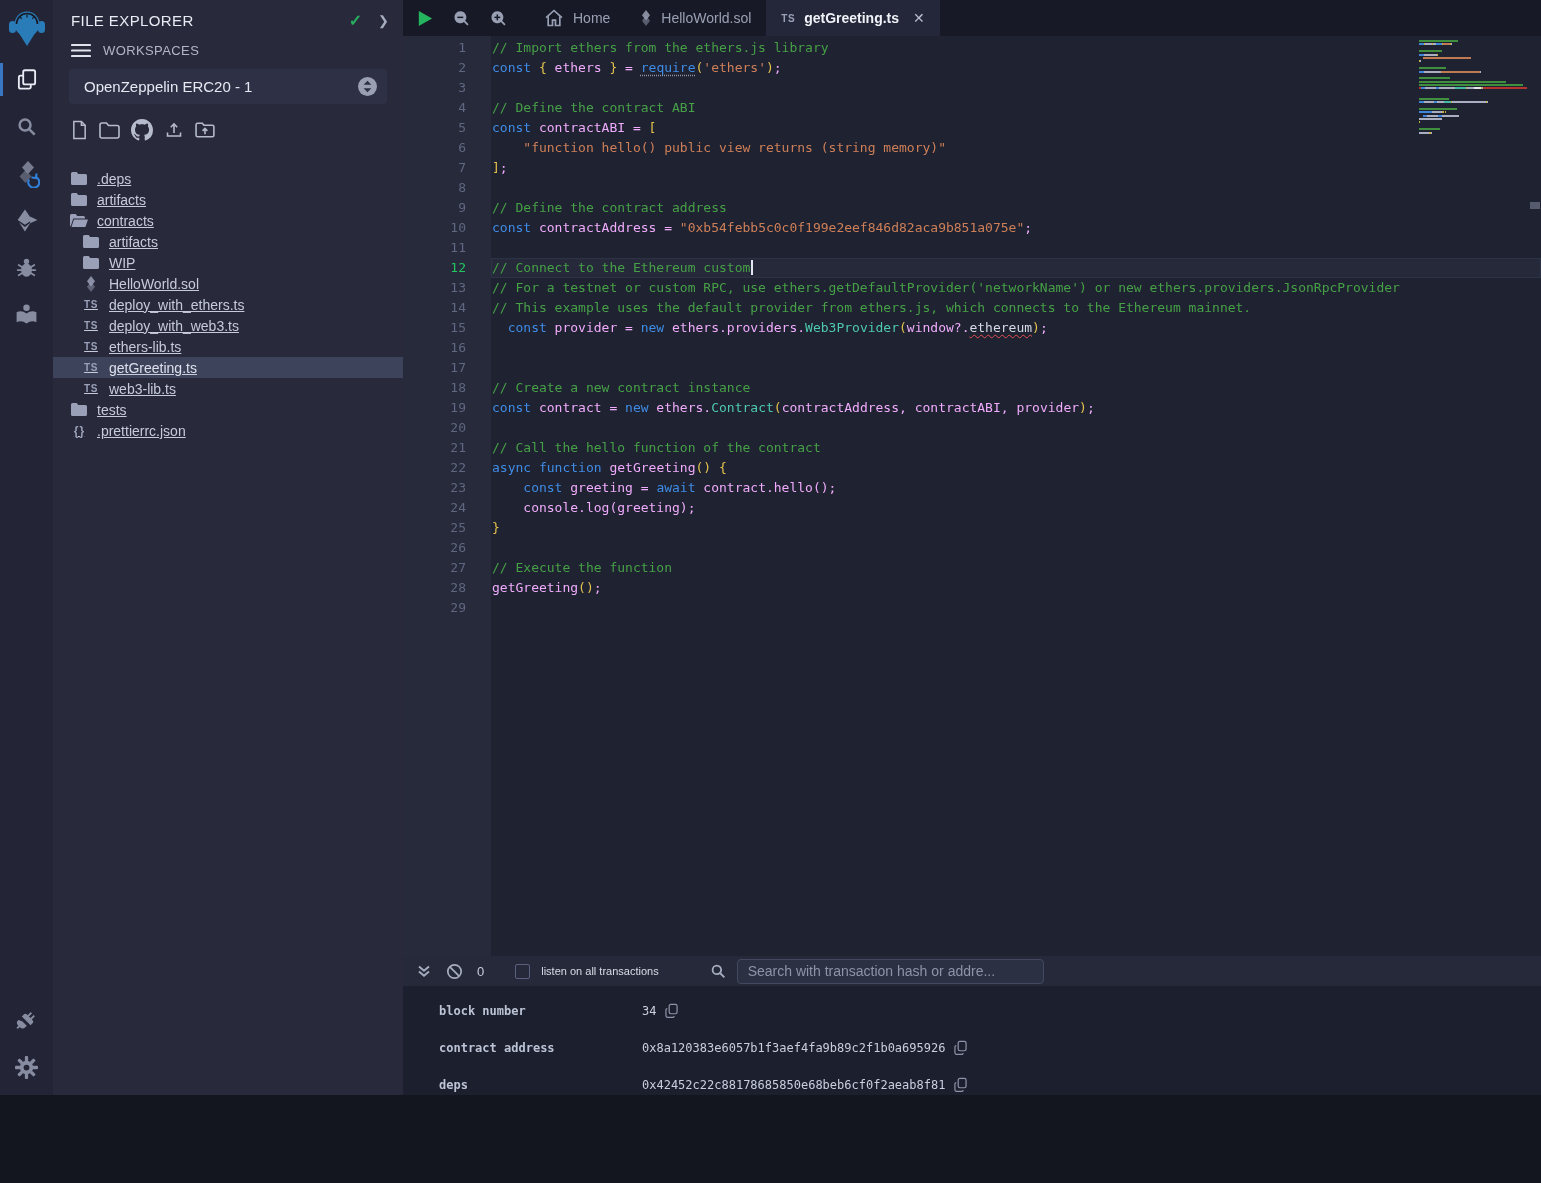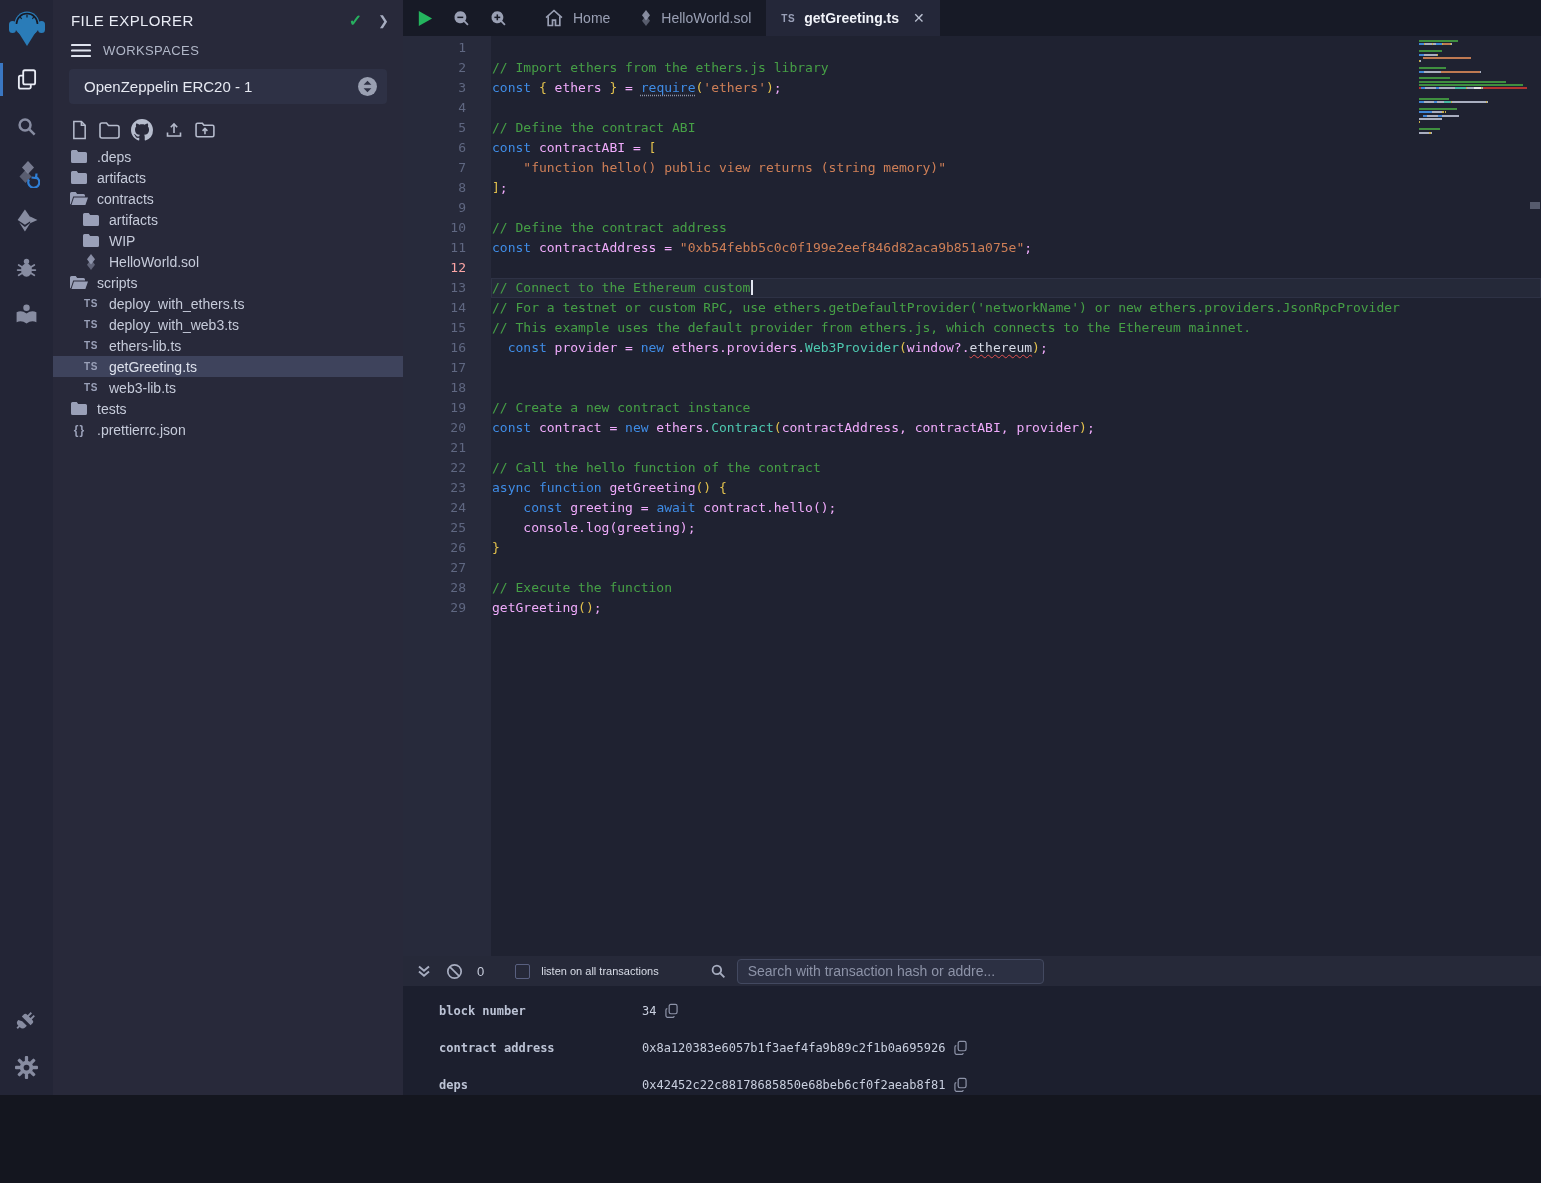--- a/index.html
+++ b/index.html
@@ -23,42 +23,42 @@
   .panel-header { display:flex; align-items:center; justify-content:space-between; padding:11px 14px 6px 18px; }
   .panel-title { font-size:15px; color:#e9ecf5; letter-spacing:.4px; }
   .hdr-icons { display:flex; align-items:center; gap:16px; }
   .check-ic { color:#27b05f; font-size:16px; font-weight:bold; cursor:pointer; }
   .chev-ic { color:#a7adc0; font-size:13px; cursor:pointer; }
   .ws-row { display:flex; align-items:center; gap:12px; padding:7px 18px 2px; color:#dfe3ee; }
   .ws-label { font-size:13px; color:#b1b7c8; letter-spacing:.4px; }
   .ws-select { margin:9px 16px 0; height:35px; background:#2e3145; border-radius:4px; display:flex; align-items:center; justify-content:space-between; padding:0 9px 0 15px; font-size:15px; color:#e6e9f2; cursor:pointer; }
   .explorer-toolbar { display:flex; align-items:center; gap:11px; padding:15px 18px 5px; color:#b6bccd; }
   .explorer-toolbar > span { display:flex; cursor:pointer; }
-  .file-tree { margin-top:0; font-size:14px; }
+  .file-tree { margin-top:22px; font-size:14px;text-decoration:underline; }
   .tree-row { height:21px; display:flex; align-items:center; gap:9px; padding-left:17px; cursor:pointer; color:#c6cbda; white-space:nowrap; }
   .tree-row.child { padding-left:29px; }
   .tree-row.selected { background:#3e435c; color:#dde1ec; }
   .tree-icon { width:18px; flex:none; display:flex; justify-content:center; color:#9aa0b8; }
   .ts-badge { font-size:10px; font-weight:bold; color:#9aa0b8; letter-spacing:.5px; }
   .json-badge { font-size:12px; font-weight:bold; color:#9aa0b8; }
   
   .main { flex:1; min-width:0; display:flex; flex-direction:column; }
   .tab-bar { height:36px; flex:none; background:#171a26; display:flex; align-items:stretch; }
   .tb-btn { width:37px; display:flex; align-items:center; justify-content:center; color:#9aa0b4; cursor:pointer; }
   .tb-btn:first-child { margin-left:3px; }
   #tabs { display:flex; margin-left:12px; }
   .tab { display:flex; align-items:center; gap:9px; padding:0 15px; font-size:14px; color:#9aa0b4; cursor:pointer; }
   .tab.active { background:#242739; color:#f0f2f8; font-weight:bold; }
   .tab .close { margin-left:5px; font-size:14px; color:#b9bfd0; font-weight:normal; }
   
   .editor { height:920px; flex:none; position:relative; display:flex; background:#1f2231; overflow:hidden; }
   .gutter { width:88px; flex:none; background:#272a3b; color:#5f6781; font:13px/20px "DejaVu Sans Mono", monospace; text-align:right; padding:2px 25px 0 0; }
   .gutter .ln { height:20px; }
-  .gutter .ln.active { color:#fca5a5; }
-  .code { flex:1; min-width:0; font:13px/20px "DejaVu Sans Mono", monospace; padding-top:2px; color:#d6dae6; overflow:hidden;margin-top:20px; }
+  .gutter .ln.active { color:#22c55e; }
+  .code { flex:1; min-width:0; font:13px/20px "DejaVu Sans Mono", monospace; padding-top:2px; color:#d6dae6; overflow:hidden; }
   .code-line { height:20px; white-space:pre; padding-left:1px; }
   .code-line.active { background:rgba(130,140,175,.07); box-shadow:inset 0 0 0 1px rgba(130,140,175,.10); }
   .tok-cm  { color:#46a046; }
   .tok-kw  { color:#3f8ce6; }
   .tok-br  { color:#e3c24d; }
   .tok-str { color:#ce7f57; }
   .tok-cls { color:#4ec9b0; }
   .tok-pl  { color:#f0abfc; }
   .tok-hint{ color:#3f8ce6; text-decoration:underline dotted #8d93a8; text-underline-offset:3px; }
   .tok-err { color:#d6dae6; text-decoration:underline wavy #e0514f; text-decoration-thickness:1px; text-underline-offset:2px; }
@@ -307,29 +307,20 @@
         </div>
         <div class="tree-row child">
           <span class="tree-icon">
             <svg width="12" height="16" viewBox="0 0 12 16" fill="currentColor">
               <path d="M6 0 L2 5.2 6 10.4 10 5.2 Z" opacity=".85"></path>
               <path d="M6 5.6 L2 10.8 6 16 10 10.8 Z" opacity=".5"></path>
             </svg>
           </span>
           <span class="tree-label">HelloWorld.sol</span>
         </div>
-        <div class="tree-row">
-          <span class="tree-icon">
-            <svg width="18" height="13" viewBox="0 0 18 13" fill="currentColor">
-              <path d="M0 1.5 A1.5 1.5 0 0 1 1.5 0 h4.2 l1.5 2 h6.3 A1.5 1.5 0 0 1 15 3.5 V4.5 H3.2 L0.6 12.6 A1.5 1.5 0 0 1 0 11.5 z"></path>
-              <path d="M3.9 5.5 H18 L15.4 13 H1.5 z"></path>
-            </svg>
-          </span>
-          <span class="tree-label">scripts</span>
-        </div>
         <div class="tree-row child">
           <span class="tree-icon">
             <span class="ts-badge">TS</span>
           </span>
           <span class="tree-label">deploy_with_ethers.ts</span>
         </div>
         <div class="tree-row child">
           <span class="tree-icon">
             <span class="ts-badge">TS</span>
           </span>

